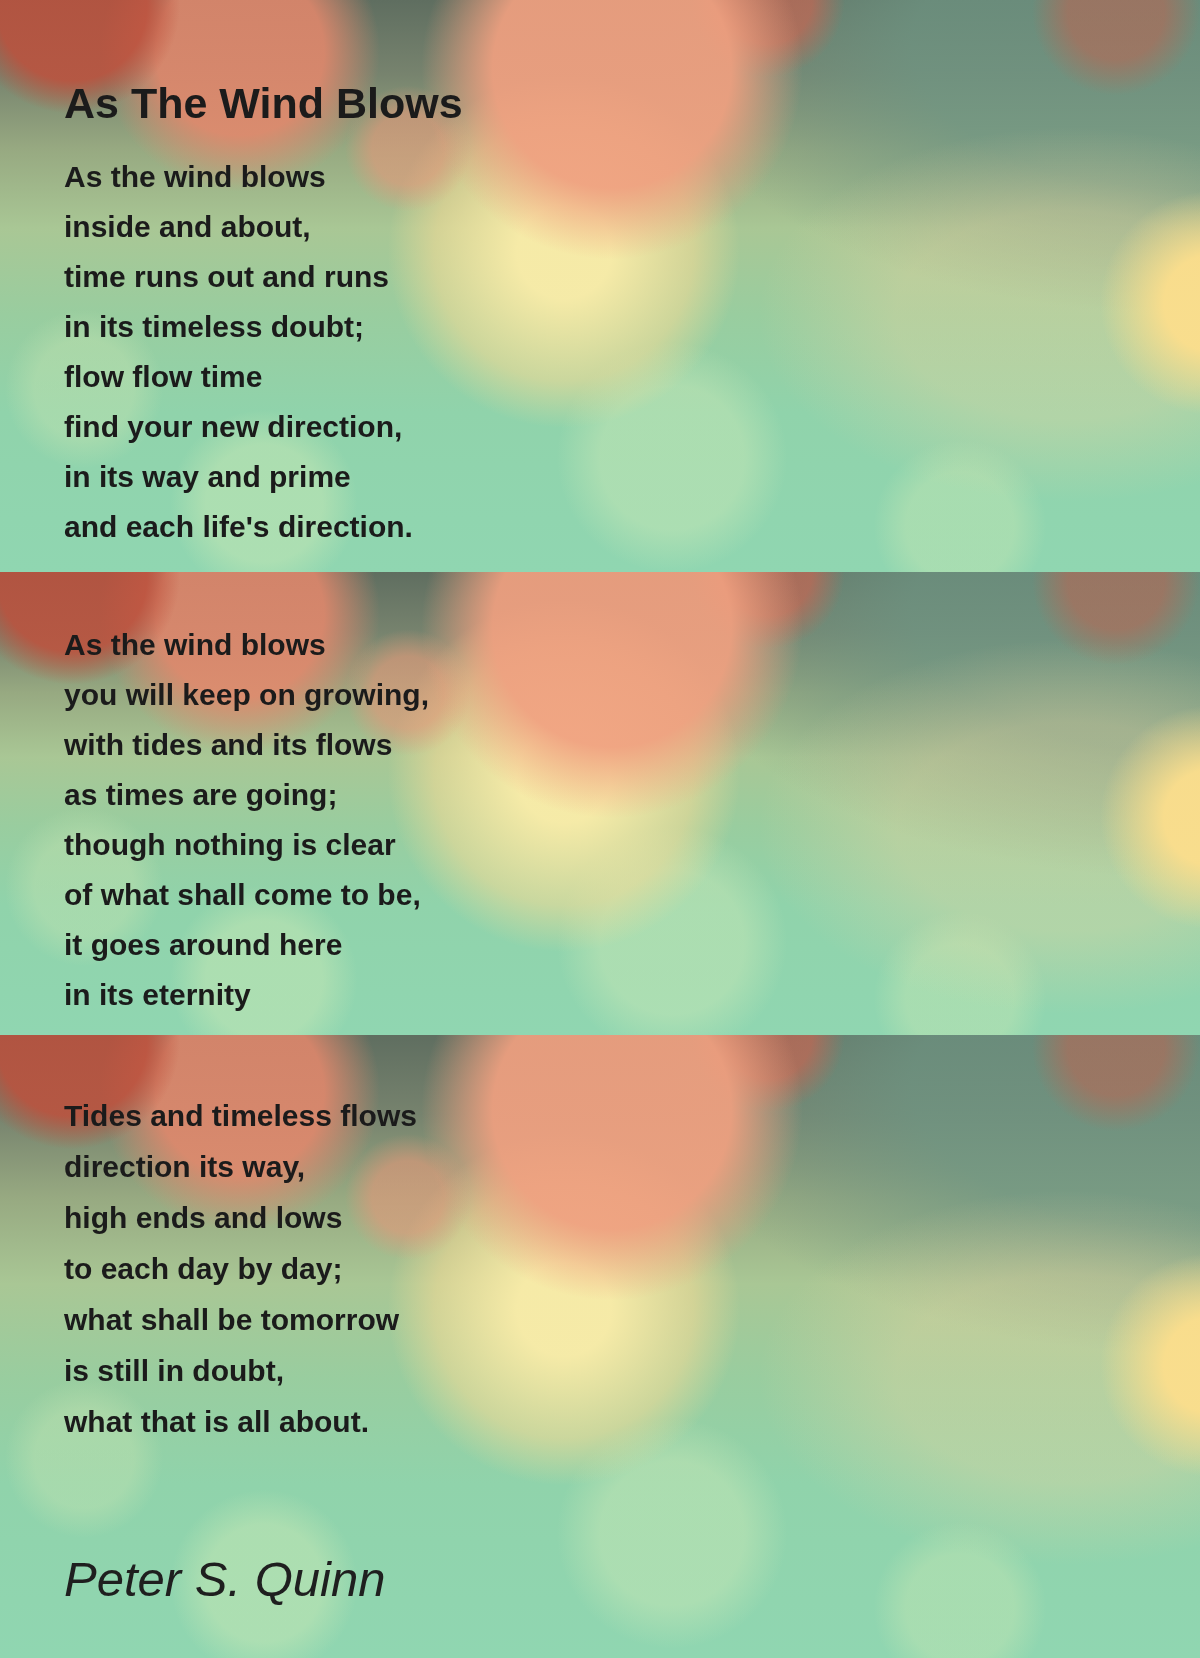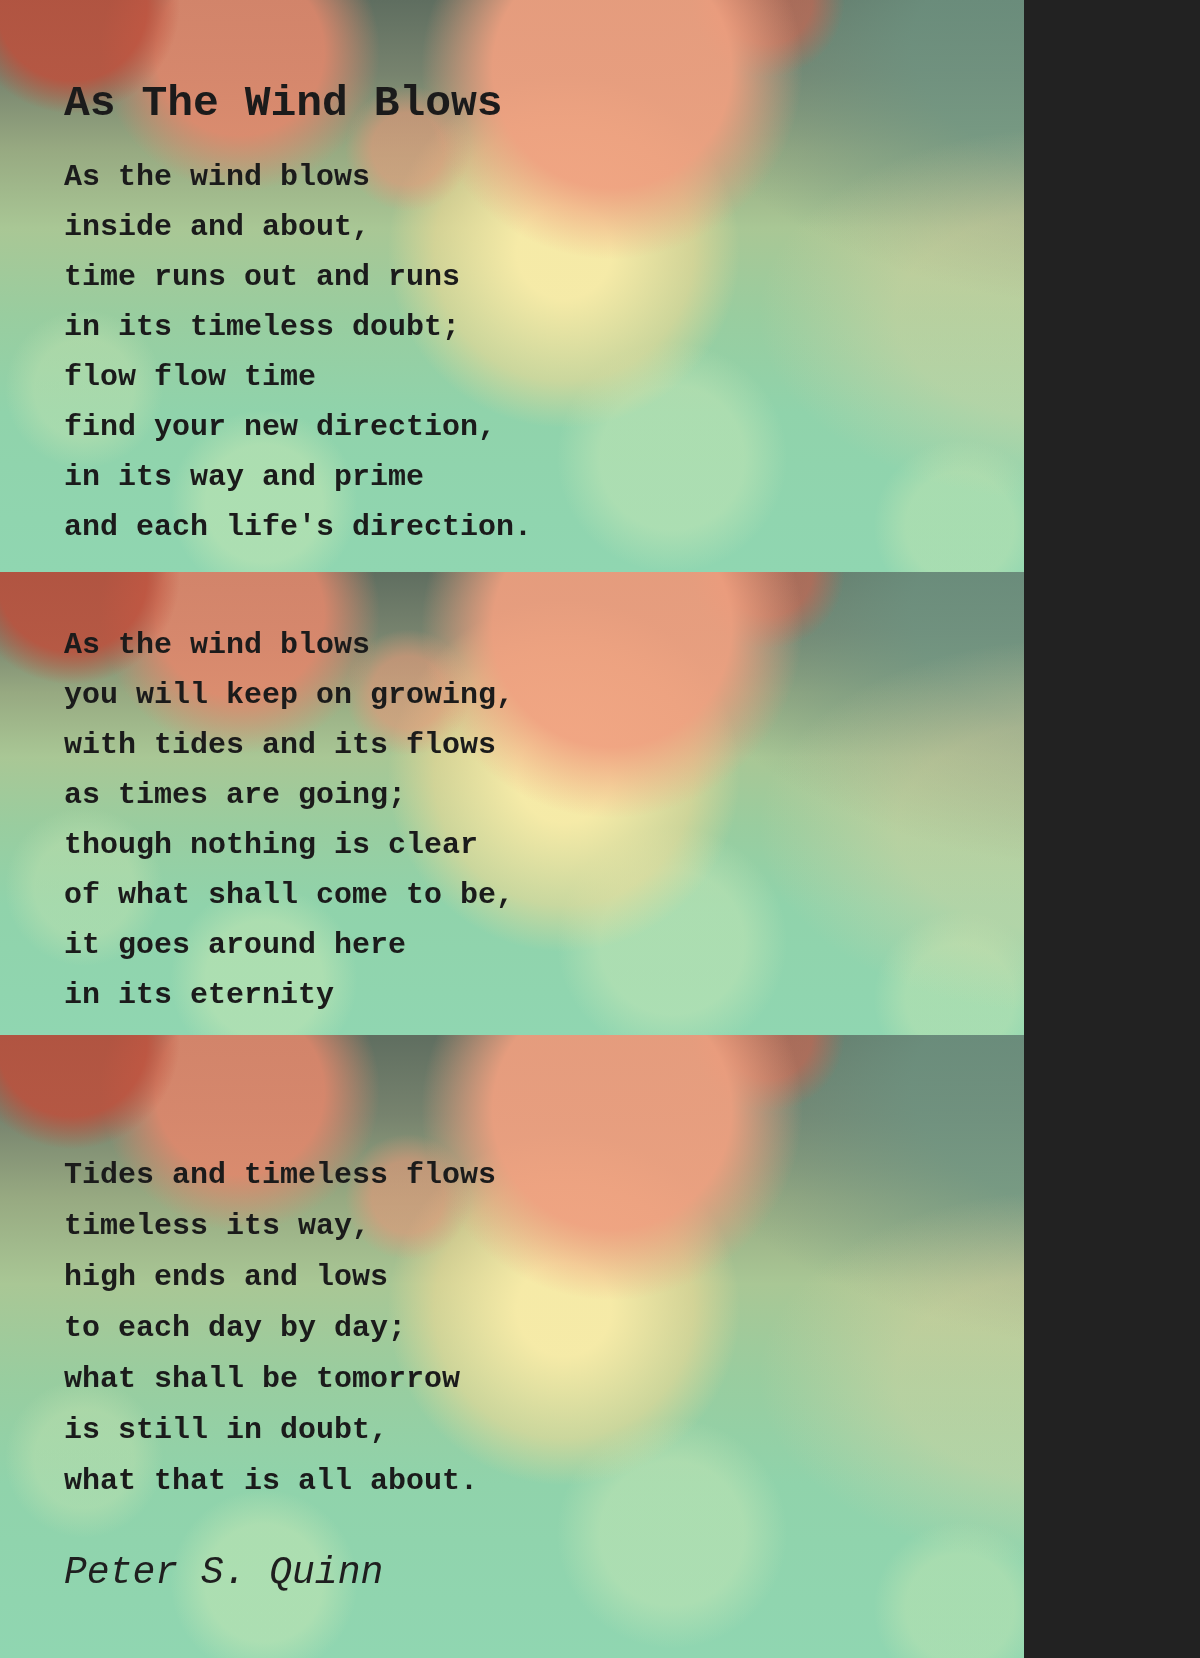--- a/index.html
+++ b/index.html
@@ -1,20 +1,20 @@
 <!DOCTYPE html>
 <html><head>
 <meta charset="utf-8">
 <style>
   html,body{margin:0;padding:0;background:#222;}
   .page{
     position:relative;
-    width:1024px;height:1658px;
+    width:1200px;height:1658px;
     overflow:hidden;
-    font-family:Liberation Mono, monospace;
+    font-family:Liberation Sans, sans-serif;
   }
   
   .band{
     position:absolute;left:0;width:1200px;
     background-color:#8ed4b0;
     background-image:
       
       radial-gradient(circle 150px at 6% 1%,  rgba(191,80,60,0.85) 0 50%, rgba(191,80,60,0) 72%),
       
       radial-gradient(circle 200px at 20% 9%, rgba(230,136,108,0.85) 0 42%, rgba(230,136,108,0) 70%),
@@ -46,25 +46,25 @@
   
   .text-layer{position:absolute;inset:0;color:#1b1b1b;}
   .title{
     position:absolute;left:64px;top:50px;
     font-size:43px;font-weight:bold;line-height:1.15;white-space:nowrap;
   }
   .stanza{position:absolute;left:64px;font-size:30px;font-weight:bold;}
   .stanza .line{line-height:50px;white-space:nowrap;}
   .stanza-1{top:152px;}
   .stanza-2{top:620px;}
-  .stanza-3{top:1150px;}
+  .stanza-3{top:1090px;}
   .stanza-3 .line{line-height:51px;}
   .signature{
     position:absolute;left:64px;top:1551px;
-    font-size:38px;font-style:italic;font-weight:normal;color:#1f1f1f;
+    font-size:49px;font-style:italic;font-weight:normal;color:#1f1f1f;
     white-space:nowrap;
   }
 </style>
 </head>
 <body>
 
 <div class="page">
 
   <div class="band band-1"></div>
   <div class="band band-2"></div>
@@ -88,21 +88,21 @@
         <div class="line">you will keep on growing,</div>
         <div class="line">with tides and its flows</div>
         <div class="line">as times are going;</div>
         <div class="line">though nothing is clear</div>
         <div class="line">of what shall come to be,</div>
         <div class="line">it goes around here</div>
         <div class="line">in its eternity</div>
       </div>
     <div class="stanza stanza-3">
         <div class="line">Tides and timeless flows</div>
-        <div class="line">timeless its way,</div>
+        <div class="line">direction its way,</div>
         <div class="line">high ends and lows</div>
         <div class="line">to each day by day;</div>
         <div class="line">what shall be tomorrow</div>
         <div class="line">is still in doubt,</div>
         <div class="line">what that is all about.</div>
       </div>
 
     <div class="signature">Peter S. Quinn</div>
   </div>
 

